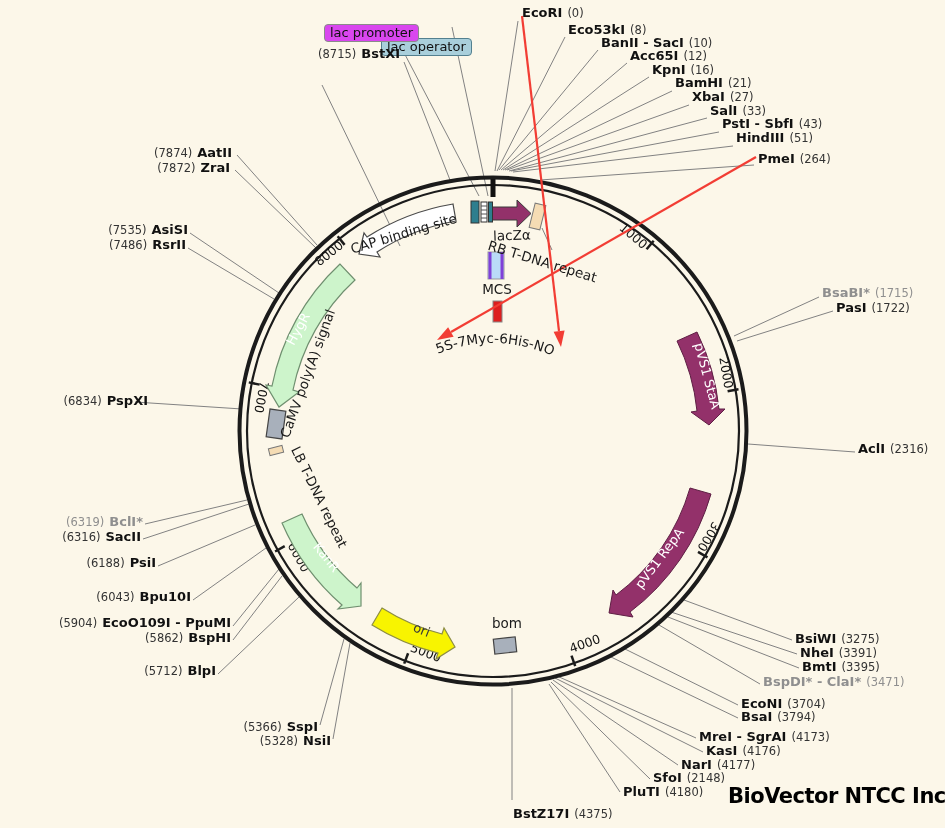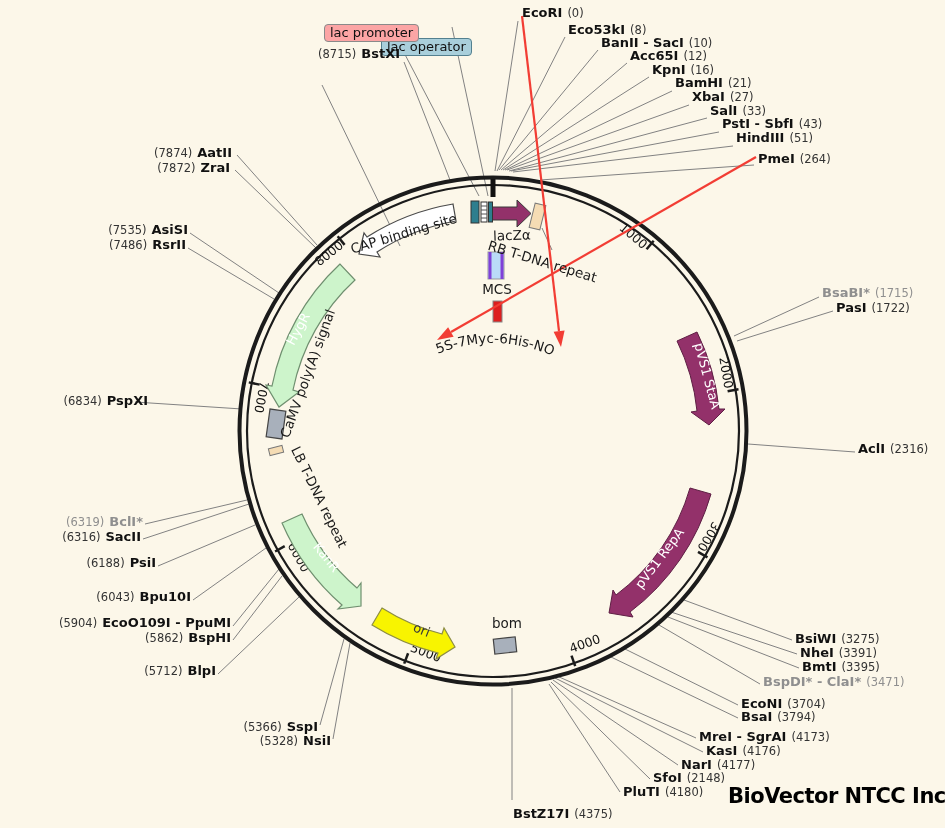--- a/index.html
+++ b/index.html
@@ -6,21 +6,21 @@
   #canvas{position:relative;width:945px;height:828px;background:#fcf7e9;overflow:hidden;
           font-family:"DejaVu Sans","Liberation Sans",sans-serif;}
   svg{position:absolute;left:0;top:0;}
   .site{position:absolute;white-space:nowrap;font-size:12px;color:#1a1a1a;line-height:14px;}
   .site .name{font-weight:bold;font-size:13px;color:#111;}
   .site .pos{font-size:11.5px;color:#333;}
   .site.muted,.site.muted .name,.site.muted .pos{color:#8f8f8f;}
   .site.r{ text-align:center;}
   .site .name + .pos{margin-left:5px;}
   .site .pos + .name{margin-left:5px;}
-  .boxlab{position:absolute;font-size:13px;color:#111;background:#fca5a5;border:1px solid #8a8a8a;
+  .boxlab{position:absolute;font-size:13px;color:#111;background:#d946ef;border:1px solid #8a8a8a;
           border-radius:4px;padding:0px 5px 1px 5px;white-space:nowrap;}
   .boxlab.hl{background:#a9cfdb;border-color:#53808f;}
   .titleblock{position:absolute;left:377px;top:410px;width:234px;text-align:center;color:#111;}
   .titleblock .t1{font-size:17px;font-weight:bold;letter-spacing:0.2px;}
   .titleblock .t2{font-size:12.5px;margin-top:3px;}
   .logo{position:absolute;left:728px;top:784px;font-size:21px;font-weight:bold;color:#000;
         letter-spacing:-0.5px;white-space:nowrap;}
   text.tick{font-size:12.5px;fill:#111;}
   text.feat{font-size:13.5px;fill:#1a1a1a;}
   text.featw{font-size:13px;fill:#ffffff;}

